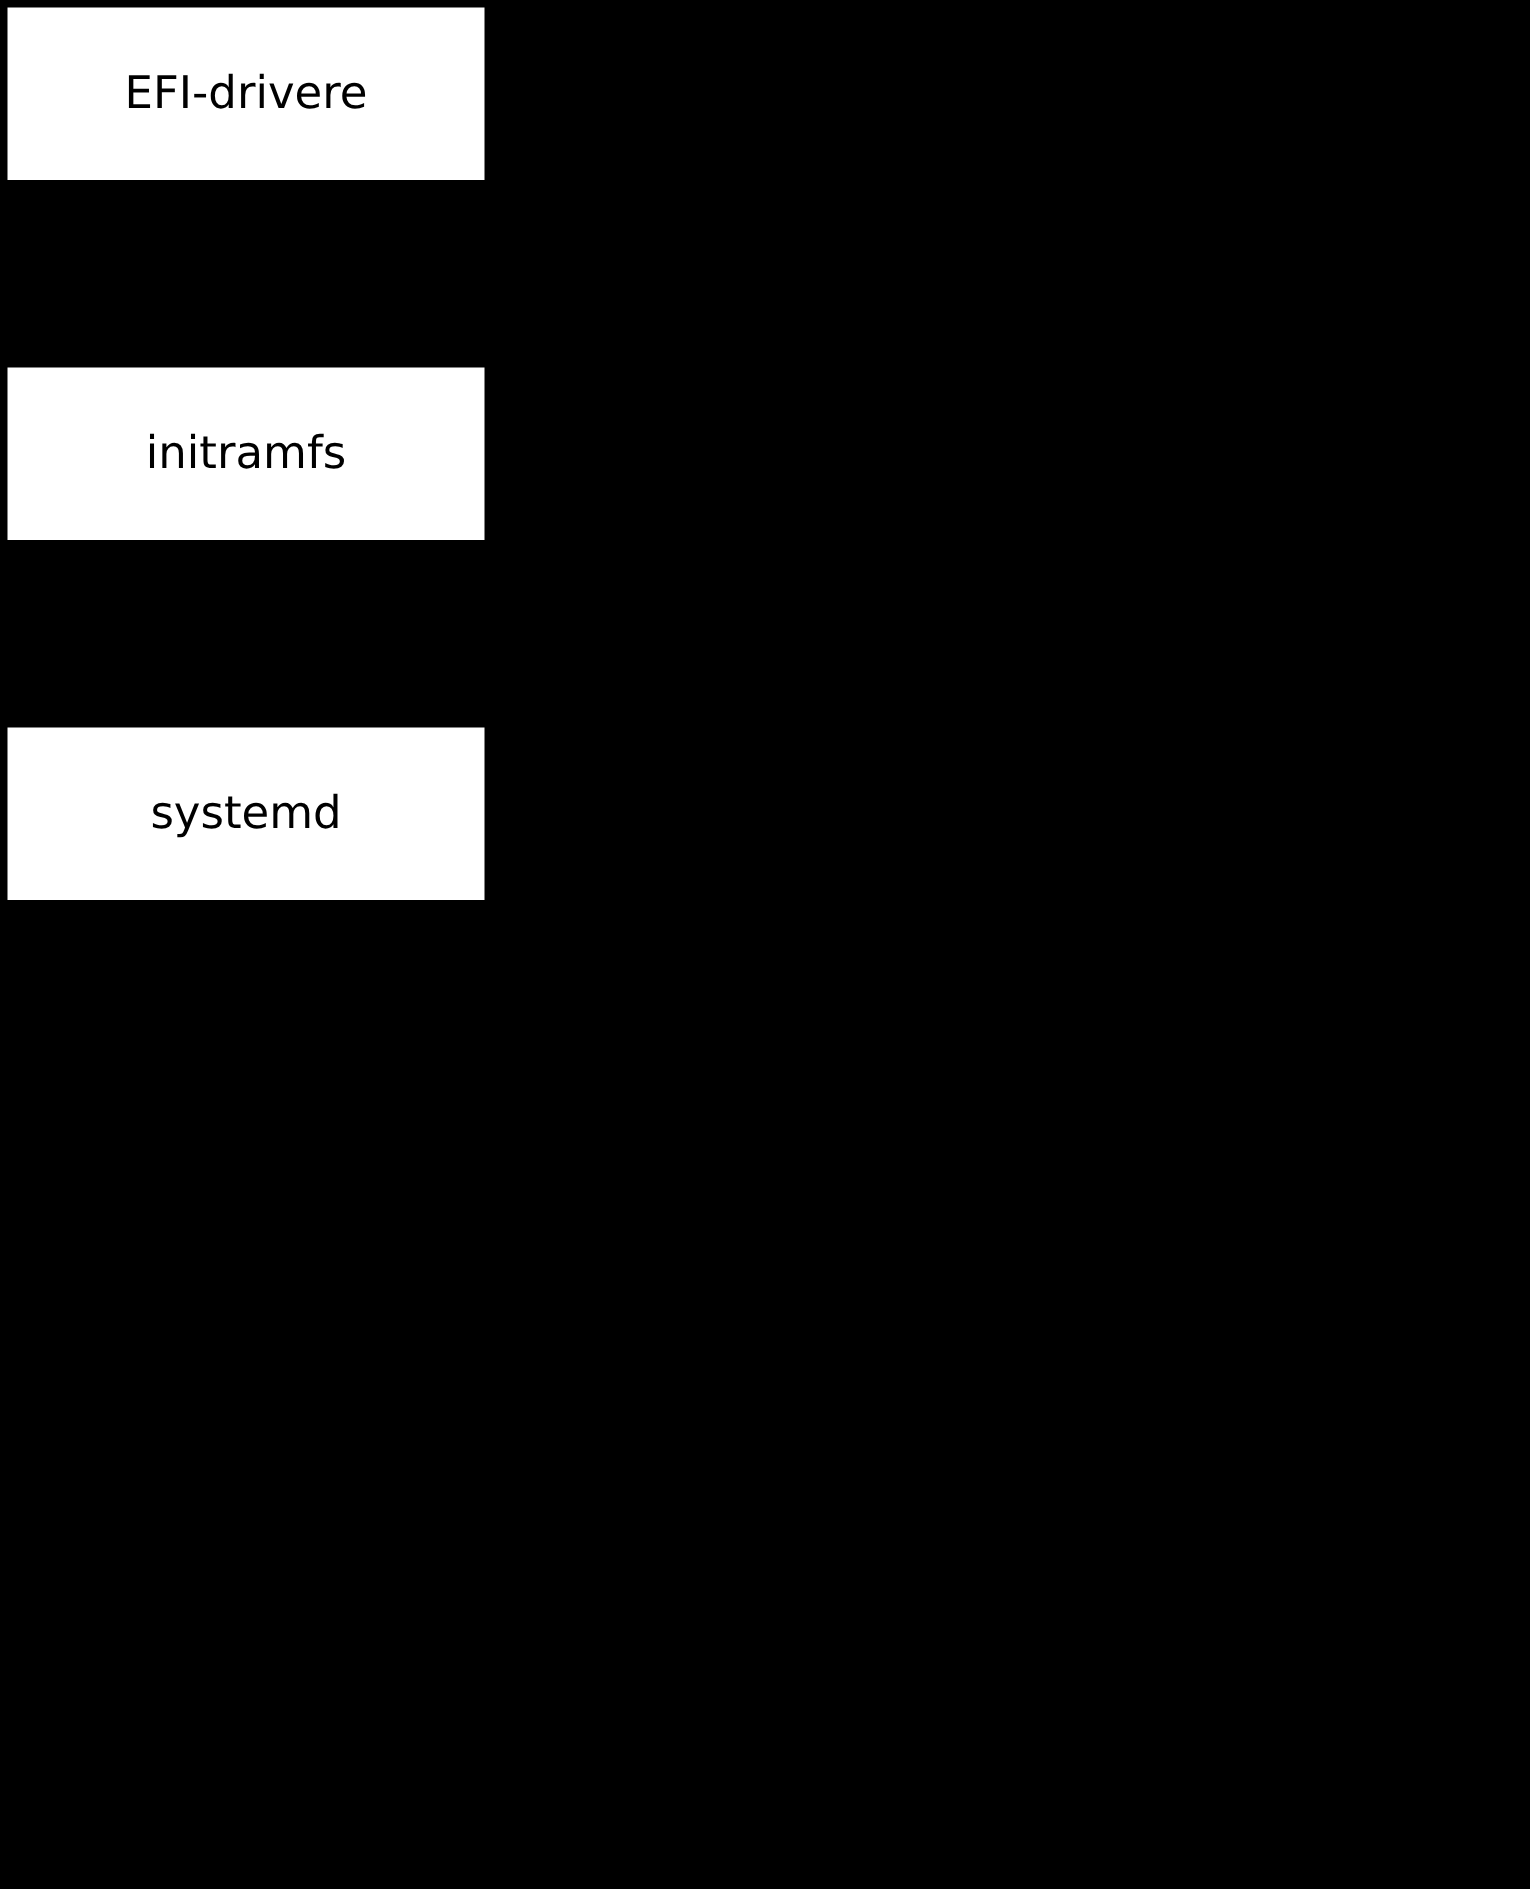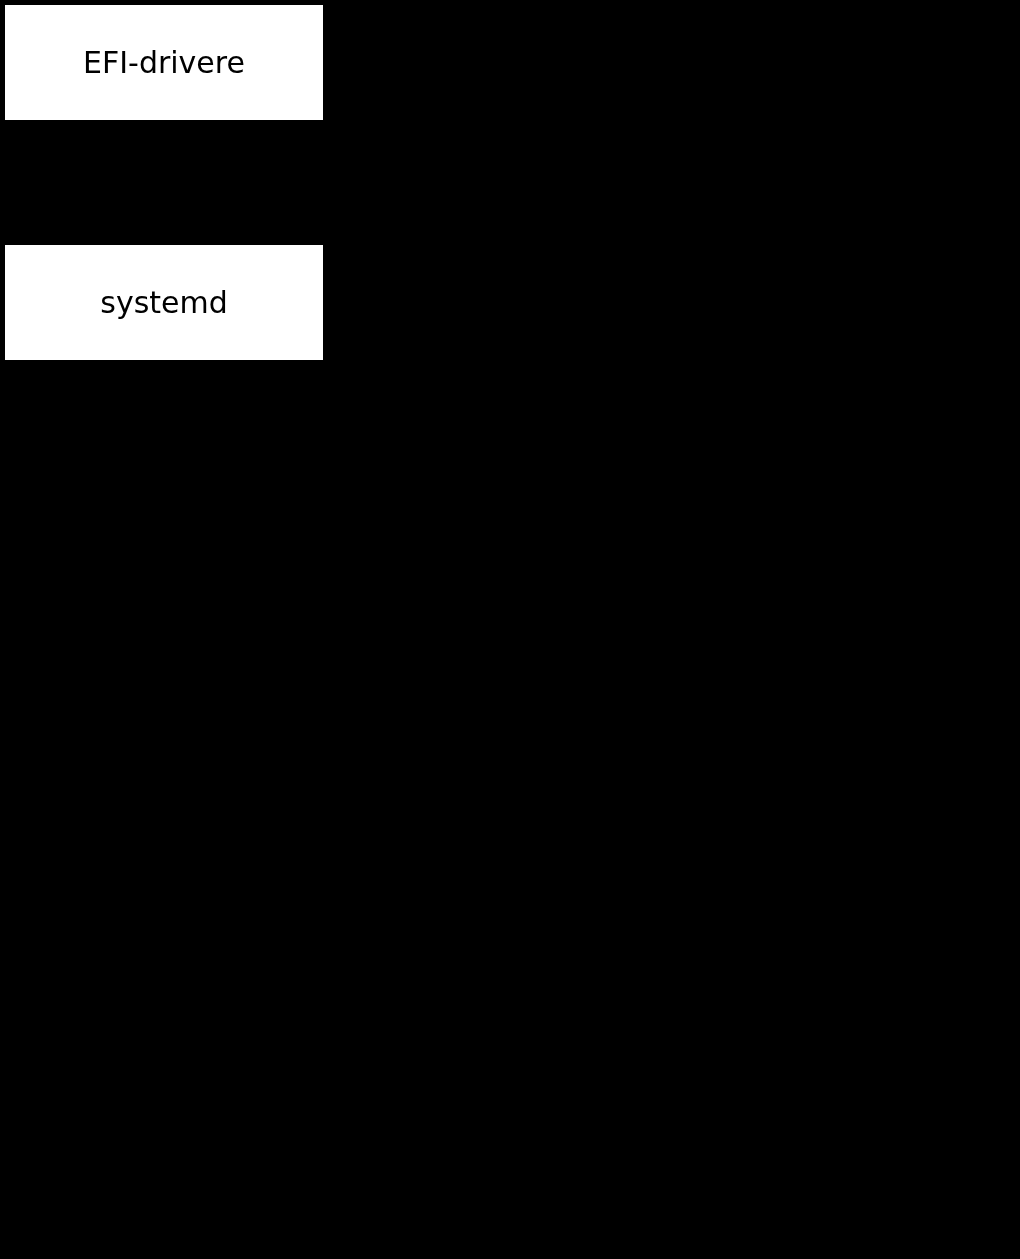--- a/index.html
+++ b/index.html
@@ -40,15 +40,18 @@
   .node:nth-child(5) { top: 965px; align-items: center; }
 </style>
 </head>
 <body>
 
 <div class="diagram">
   <div class="node">
     <span>EFI-drivere</span>
   </div>
   <div class="node">
+    <span>initramfs</span>
+  </div>
+  <div class="node">
     <span>systemd</span>
   </div>
 </div>
 
 </body></html>

